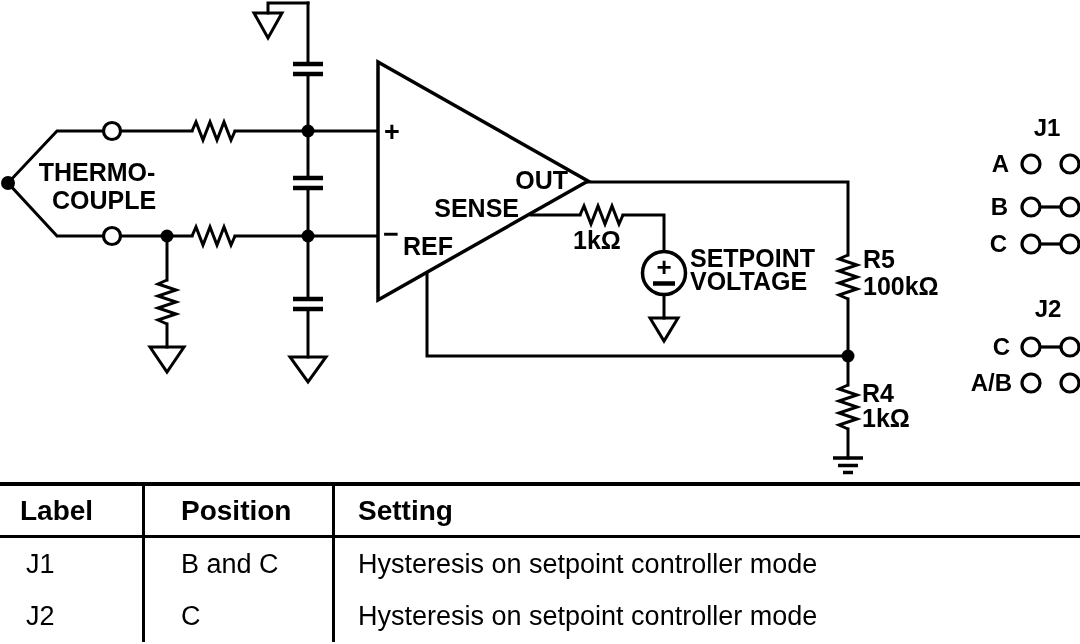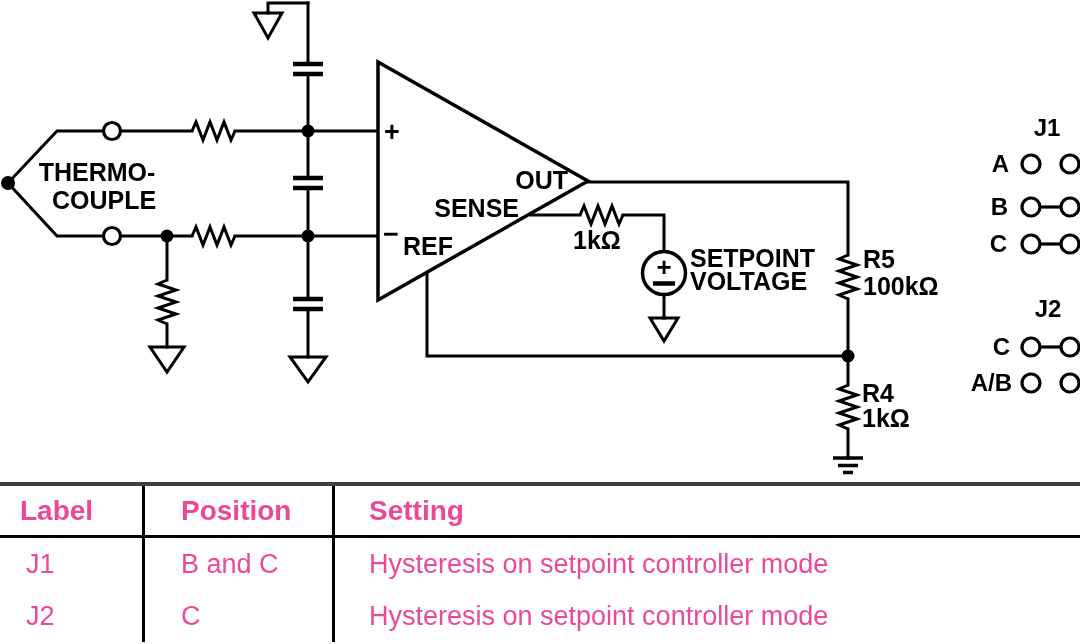--- a/index.html
+++ b/index.html
@@ -22,23 +22,23 @@
     font-family: "Liberation Sans", sans-serif;
     font-weight: bold;
   }
   
   .jtable {
     position: absolute;
     left: 0;
     top: 482px;
     width: 1080px;
     height: 162px;
-    border-top: 4px solid #404040;
+    border-top: 4px solid #000000;
     box-sizing: border-box;
-    color: #ec4899;
+    color: #000000;
   }
   .jrow {
     display: flex;
     width: 100%;
   }
   .jrow.head {
     height: 52px;
     border-bottom: 3px solid #000;
     box-sizing: border-box;
   }
@@ -48,21 +48,21 @@
   .jcell {
     display: flex;
     align-items: center;
     box-sizing: border-box;
     font-size: 27px;
     white-space: nowrap;
     overflow: hidden;
   }
   .c1 { width: 145px; border-right: 3px solid #000; padding-left: 26px; }
   .c2 { width: 190px; border-right: 3px solid #000; padding-left: 36px; }
-  .c3 { flex: 1; padding-left: 34px; }
+  .c3 { flex: 1; padding-left: 23px; }
   .head .c1 { padding-left: 20px; }
   .head .c2 { }
   .head .jcell { font-weight: bold; font-size: 28px; }
 </style>
 </head>
 <body>
 
 <div class="stage">
 
   <svg width="1080" height="482" viewBox="0 0 1080 482" style="position:absolute;left:0;top:0;">

